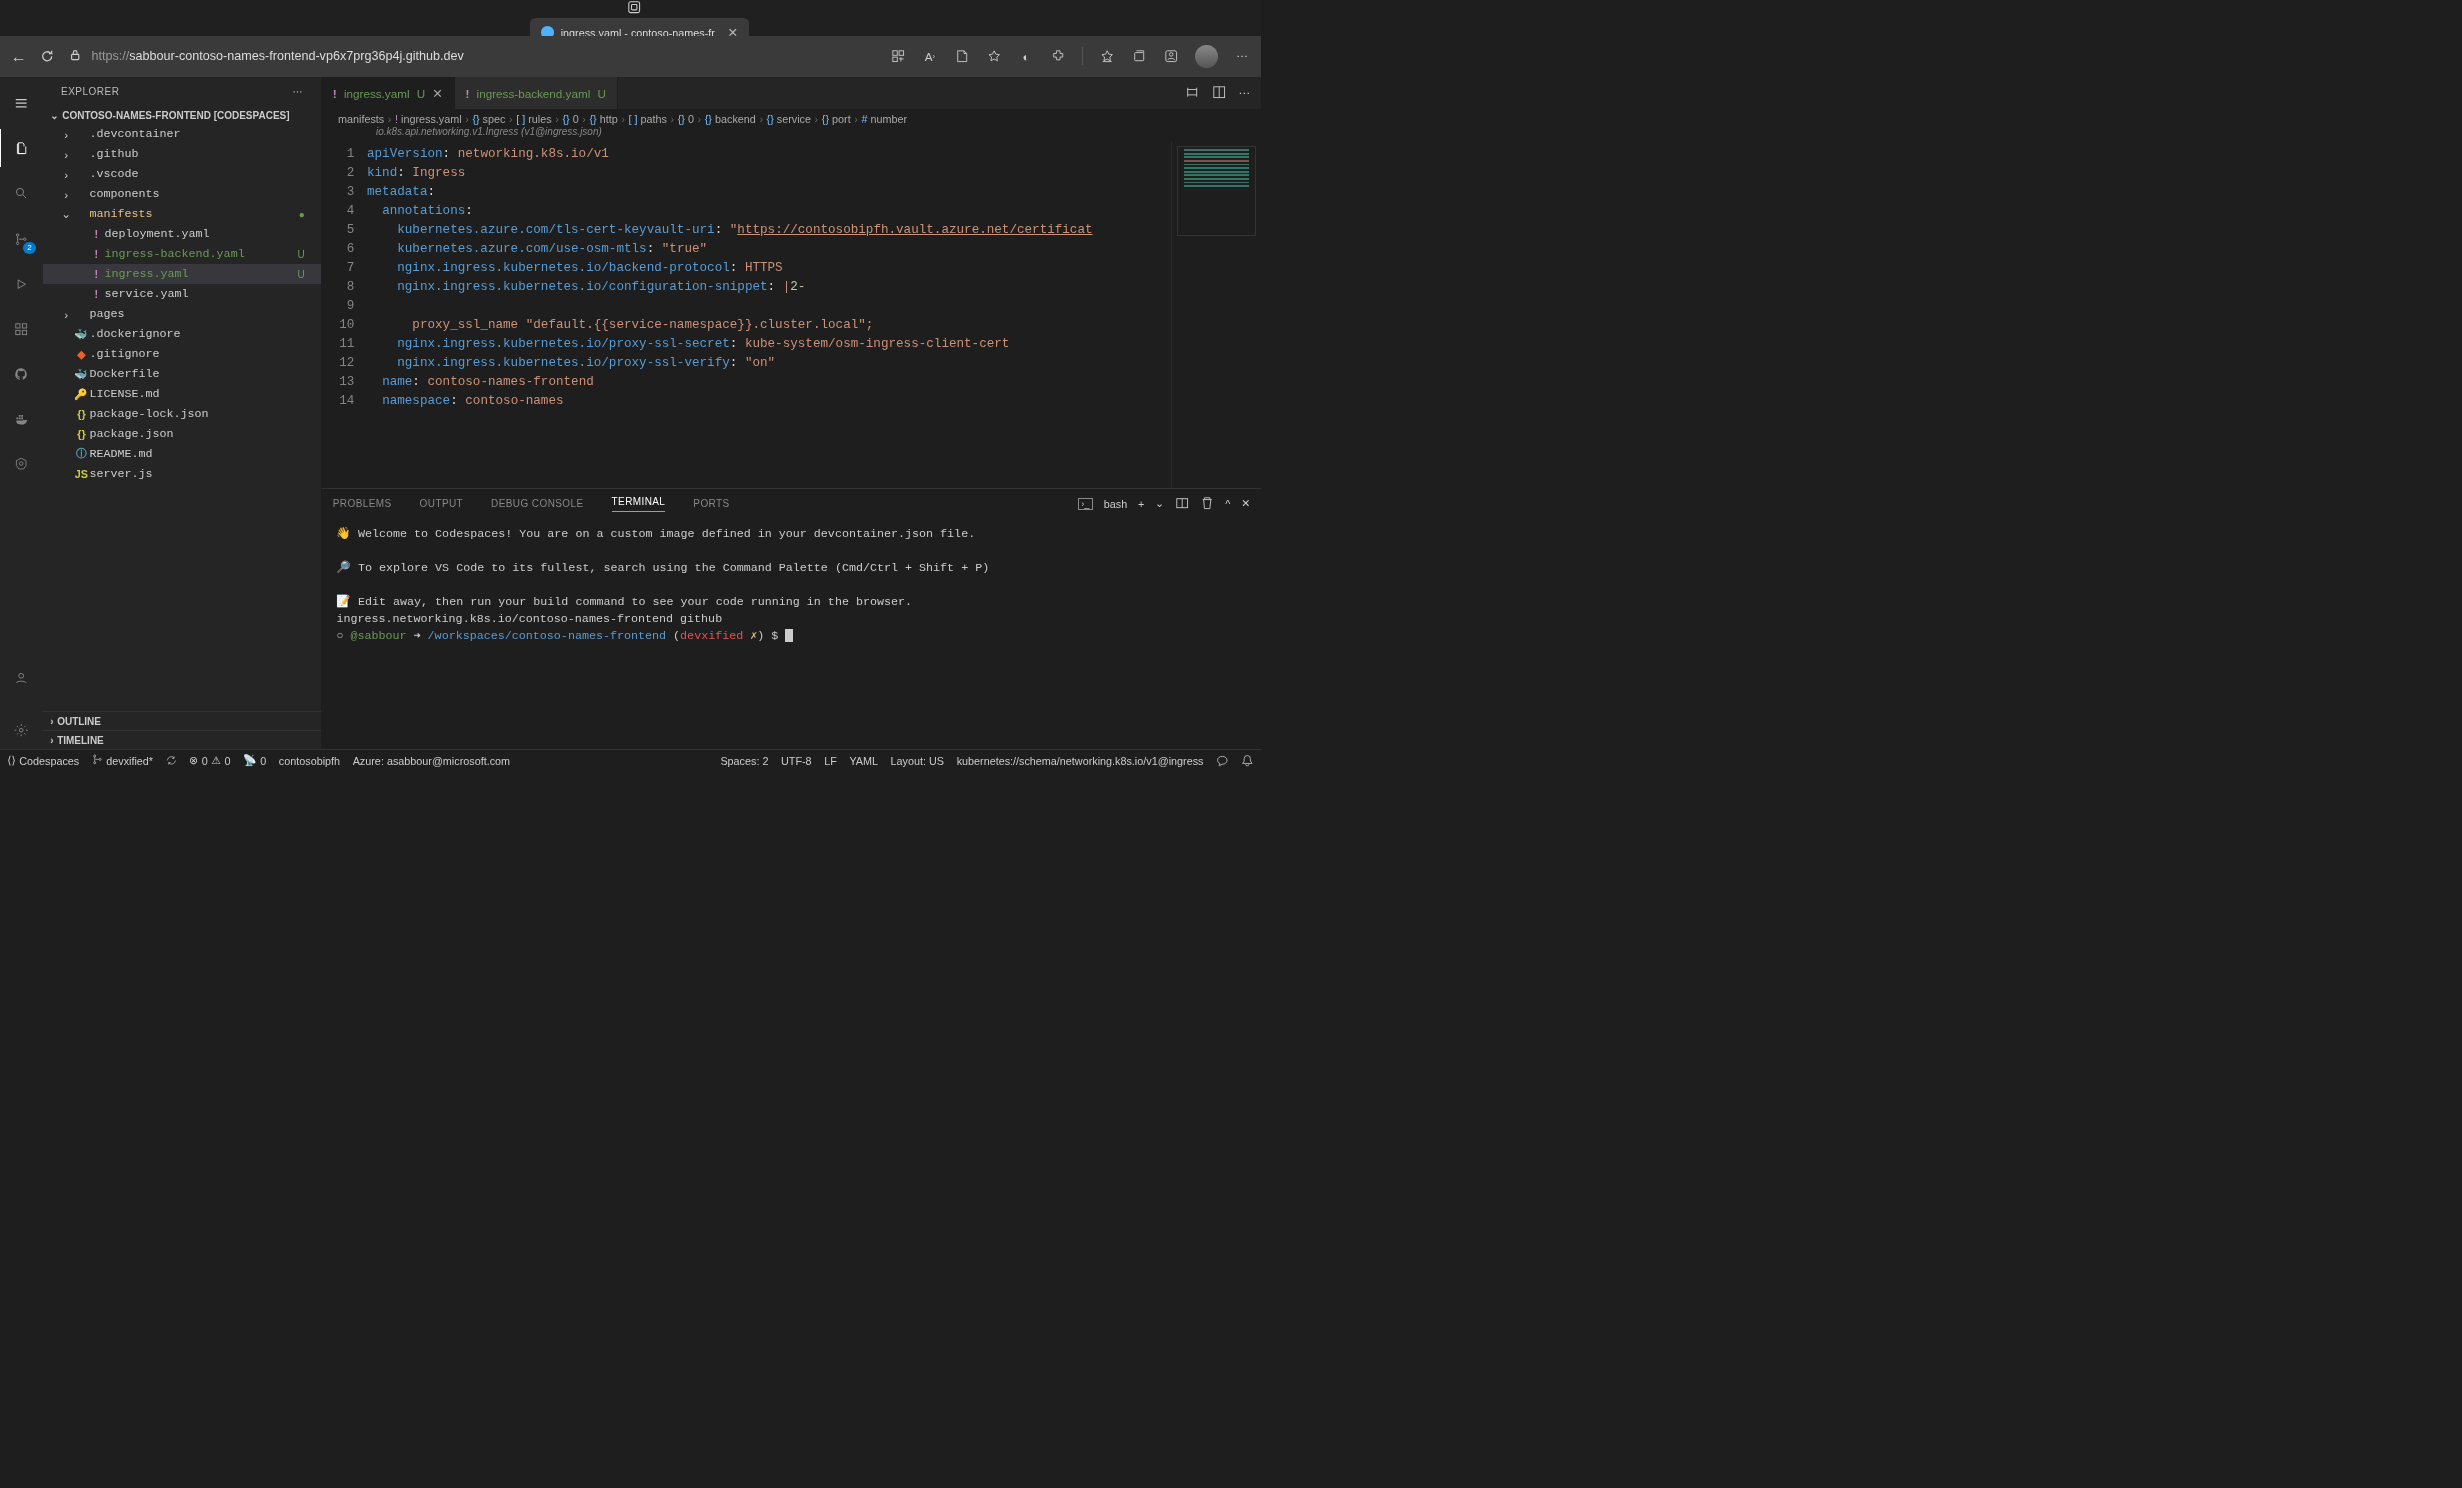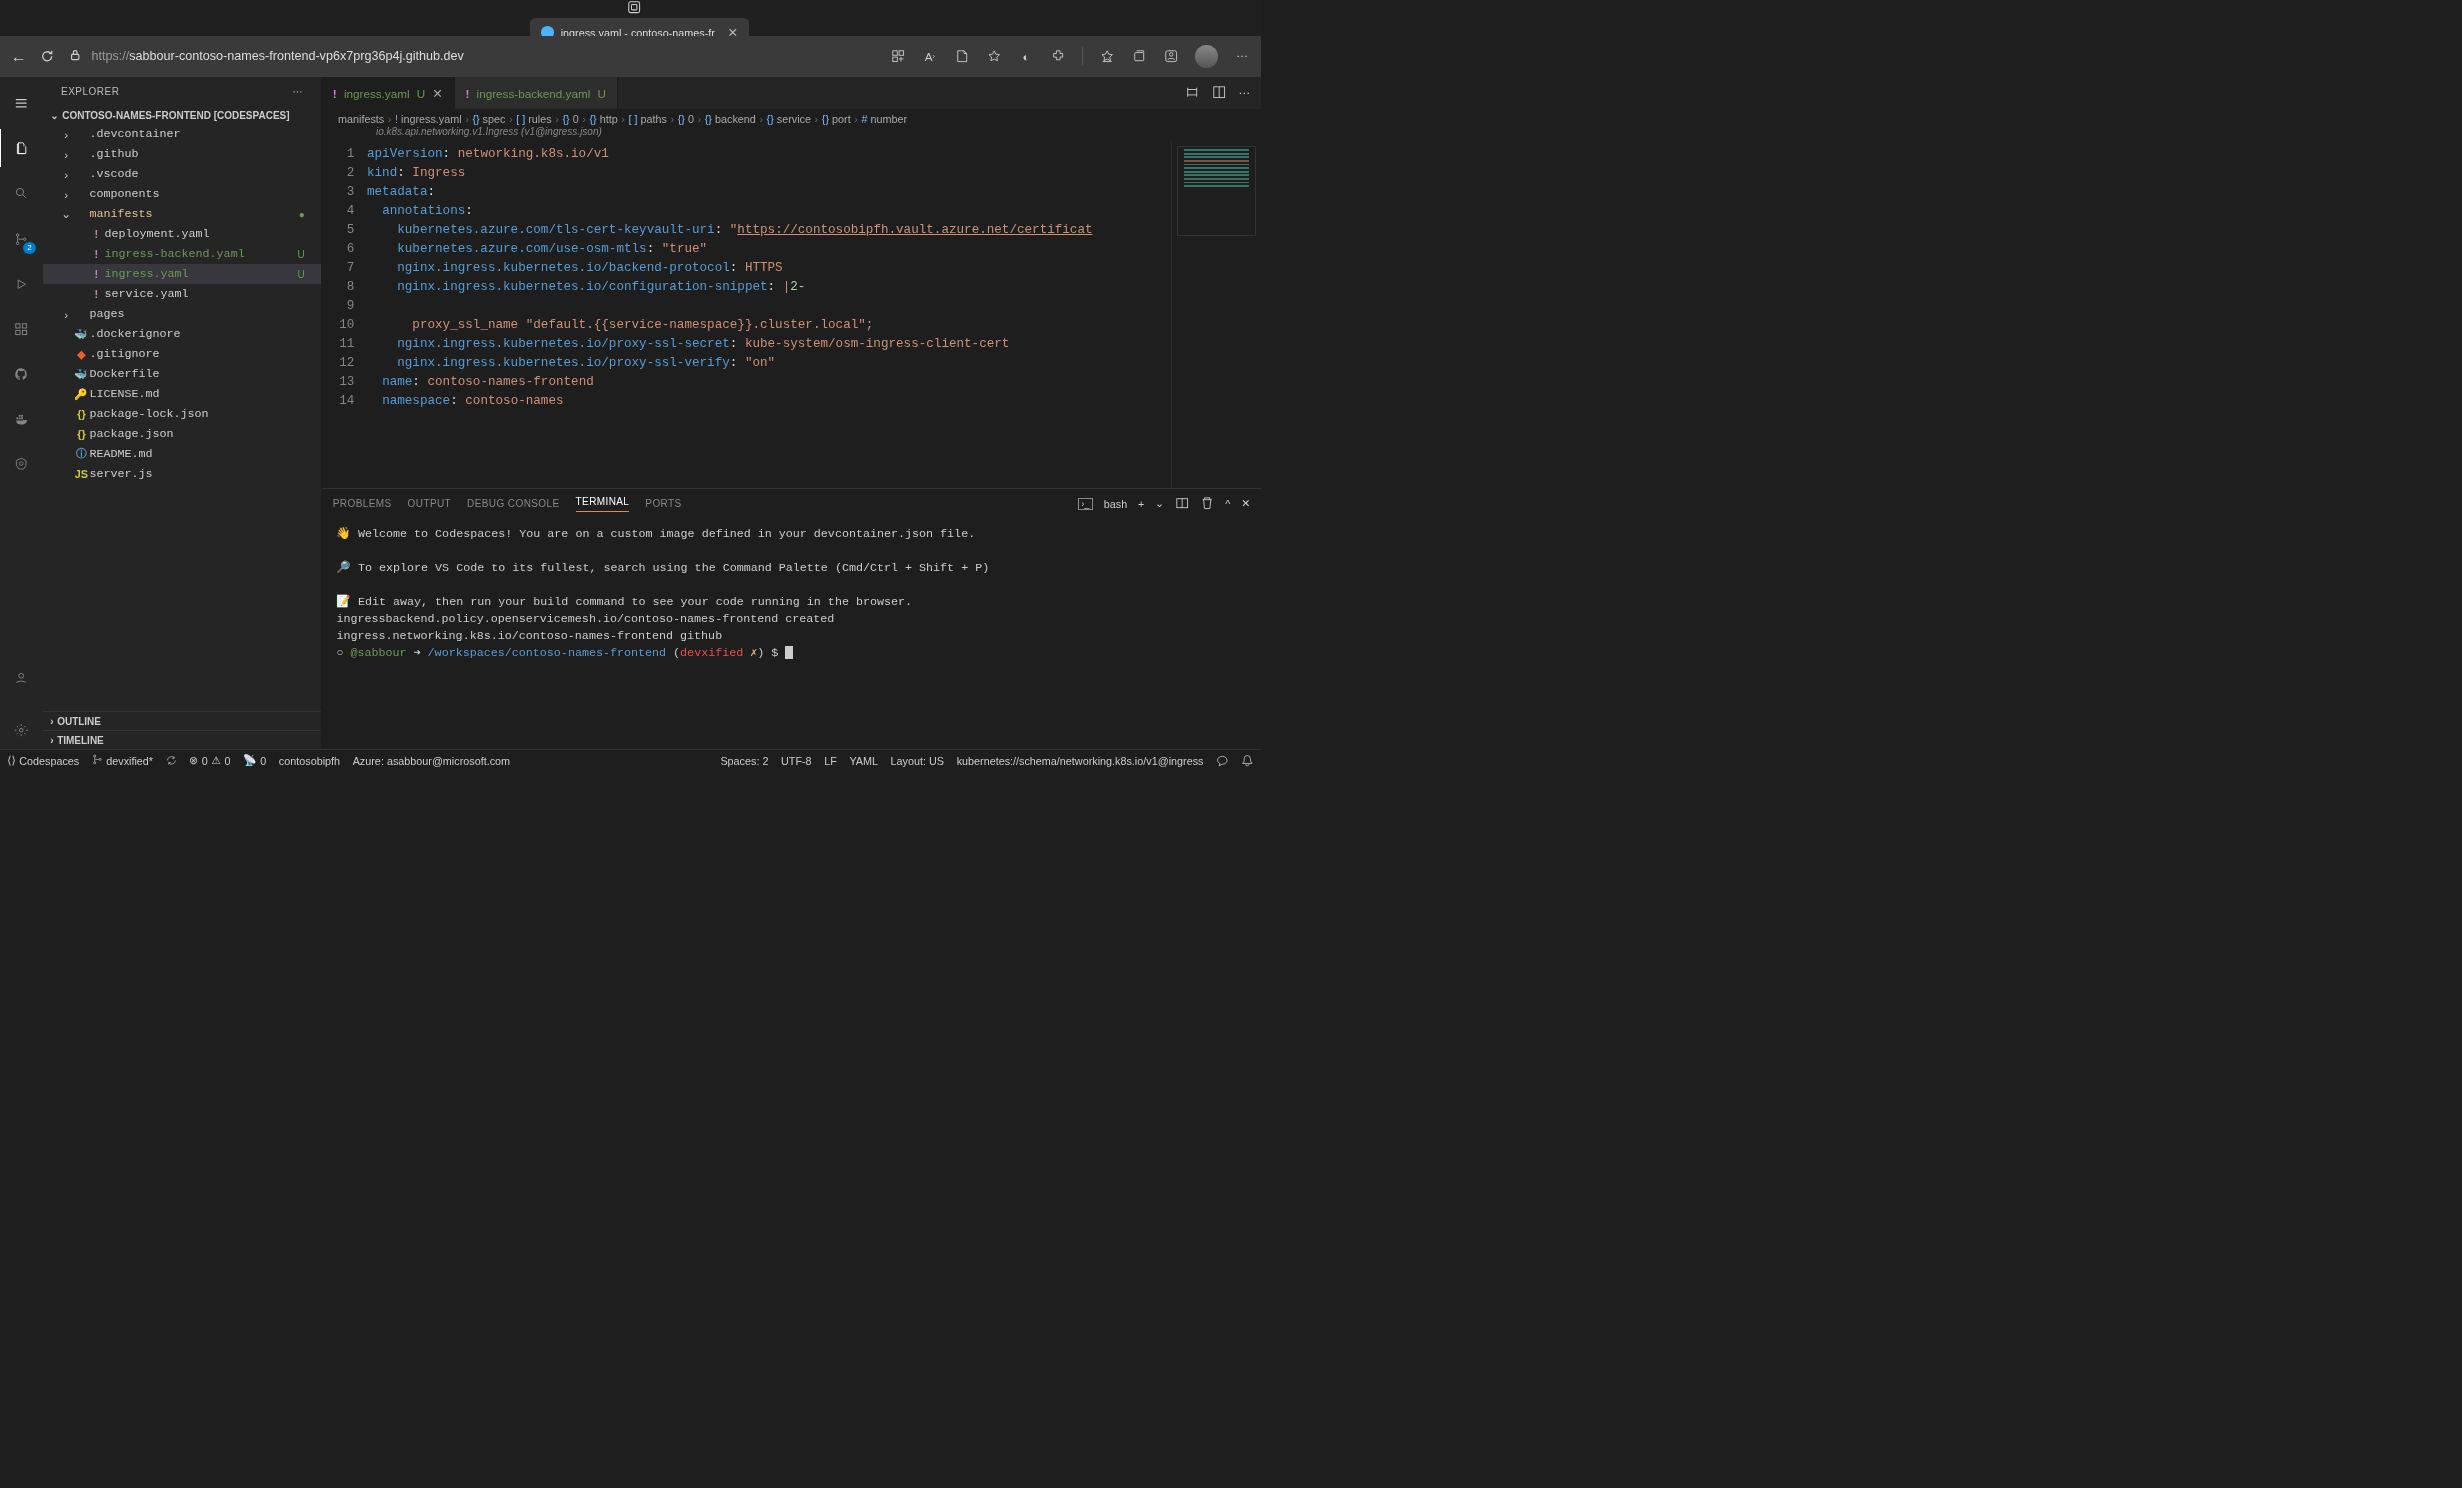--- a/index.html
+++ b/index.html
@@ -76,21 +76,21 @@
 .tok-str { color:#ce9178;}
 .tok-plain { color:#d4d4d4;}
 .tok-link { color:#ce9178; text-decoration:underline;}
 .tok-num { color:#b5cea8;}
 .minimap { position:absolute; right:0; top:0; width:90px; height:100%; background:#1e1e1e; border-left:0.9px solid #2a2a2a;}
 .minimap .mm-block { margin:5.4px; height:90px; background:linear-gradient(#1e1e1e,#1e1e1e); border:0.9px solid #333;}
 .minimap .mm-line { height:1.8px; margin:1.8px 5.4px; background:#4ec9b0; opacity:0.5;}
 
 
 .panel { height:261px; border-top:0.9px solid #333; display:flex; flex-direction:column; background:#1e1e1e;}
-.panel-tabs { display:flex; height:29px; align-items:center; padding:0 10.8px; gap:16px;}
+.panel-tabs { display:flex; height:29px; align-items:center; padding:0 10.8px; gap:28px;}
 .panel-tabs .ptab { font-size:10px; color:#888; letter-spacing:0.4px;}
 .panel-tabs .ptab.active { color:#fff; border-bottom:0.9px solid #e7883b; padding-bottom:3.6px;}
 .panel-tabs .ptool { margin-left:auto; display:flex; gap:10.8px; align-items:center; color:#ccc; font-size:10.8px;}
 .terminal { flex:1; padding:7.2px 14.4px; font-family:"Consolas","Courier New",monospace; font-size:11.7px; line-height:17px; color:#ccc; overflow:auto;}
 .term-green { color:#6a9955;}
 .term-blue { color:#569cd6;}
 .term-yellow { color:#d7ba7d;}
 .term-red { color:#f14c4c;}
 .term-cyan { color:#4ec9b0;}
 .cursor { display:inline-block; width:7.2px; height:13.5px; background:#ccc; vertical-align:middle;}
@@ -488,21 +488,20 @@
             <span>^</span>
             <span>✕</span>
           </div>
         </div>
         <div class="terminal" id="terminal">
             <div>👋 Welcome to Codespaces! You are on a custom image defined in your devcontainer.json file.</div>
             <div>&nbsp;</div>
             <div>🔎 To explore VS Code to its fullest, search using the Command Palette (Cmd/Ctrl + Shift + P)</div>
             <div>&nbsp;</div>
             <div>📝 Edit away, then run your build command to see your code running in the browser.</div>
-            <div>ingressbackend.policy.openservicemesh.io/contoso-names-frontend created</div>
             <div>ingress.networking.k8s.io/contoso-names-frontend github</div>
             <div>○ <span class="term-green">@sabbour</span> ➜ <span class="term-blue">/workspaces/contoso-names-frontend</span> (<span class="term-red">devxified</span> <span class="term-yellow">✗</span>) $ <span class="cursor"></span></div>
           </div>
       </div>
     </div>
   </div>
 
   <div class="statusbar">
     <div class="sb-item">
         <span>⟨⟩</span>

